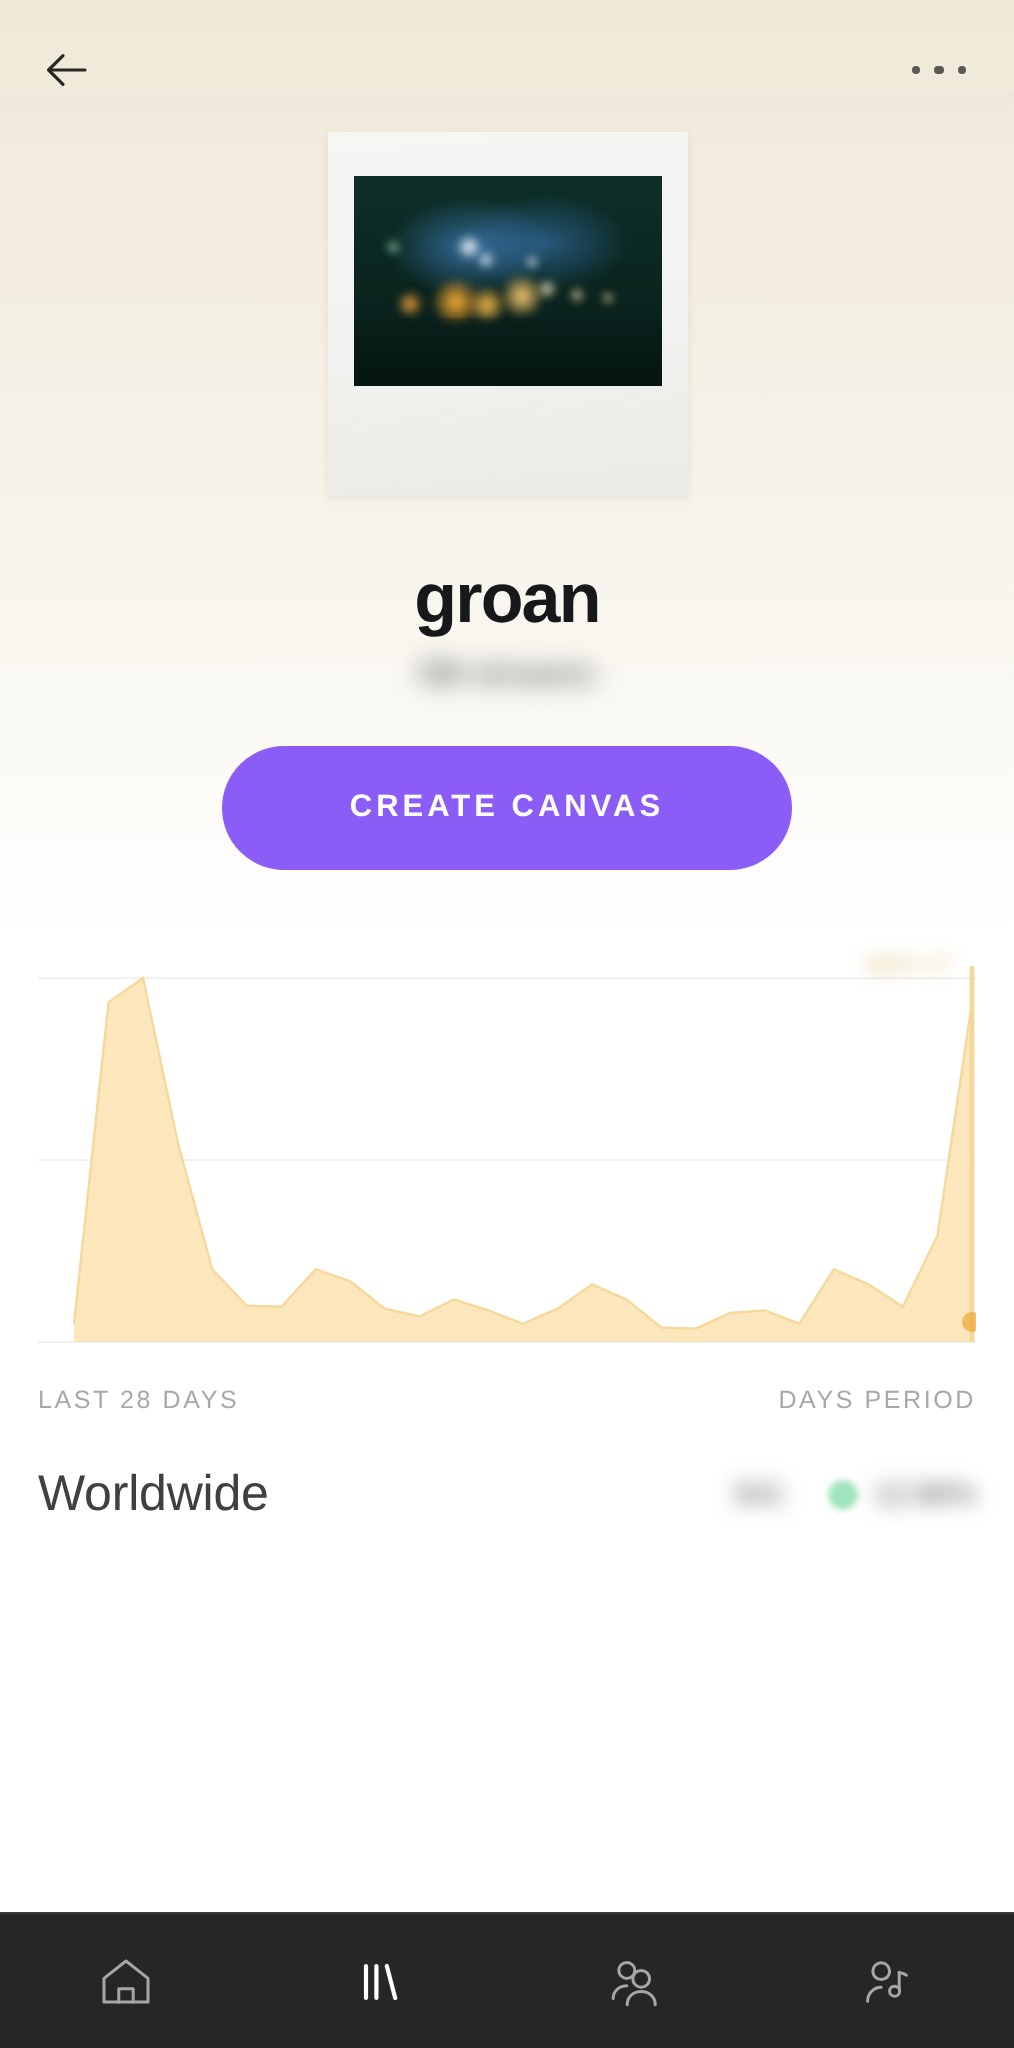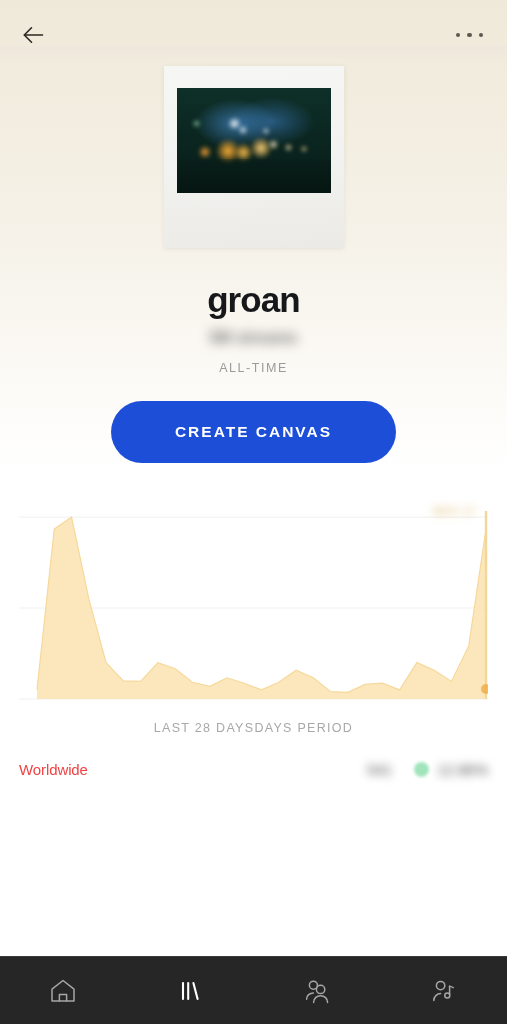--- a/index.html
+++ b/index.html
@@ -103,21 +103,21 @@
   }
   .all-time {
     margin-top:14px;
     font-size:12.5px; letter-spacing:1.55px; color:#9b9b9b; font-weight:400;
   }
 
   
   .cta-wrap { position:relative; z-index:2; display:flex; justify-content:center; margin-top:26px; }
   .cta {
     width:285px; height:62px; border-radius:32px;
-    background:#1d4ed8; color:#ffffff; border:none;
+    background:#8b5cf6; color:#ffffff; border:none;
     font-family:"Liberation Sans", sans-serif;
     font-size:15.5px; font-weight:700; letter-spacing:2.0px;
     cursor:pointer;
   }
 
   
   .section { position:relative; z-index:2; padding:0 19px; }
   .section-title {
     margin-top:72px;
     font-size:26px; font-weight:700; color:#16181a; letter-spacing:-.5px;
@@ -132,31 +132,31 @@
     filter:blur(4.2px); user-select:none;
   }
 
   .axis-row {
     display:flex; justify-content:space-between; align-items:baseline;
     margin-top:7px;
     font-size:12.5px; letter-spacing:1.2px; color:#9d9d9d;
   }
   .axis-row .mid { margin-right:38px; }
   .period-row {
-    display:flex; justify-content:center;
+    display:flex; justify-content:space-between;
     margin-top:16px;
     font-size:12.5px; letter-spacing:1.3px; color:#a8a8a8;
   }
 
   
   .ww-row {
     display:flex; align-items:center; justify-content:space-between;
     margin-top:26px; padding-bottom:6px;
   }
-  .ww-label { font-size:15px; color:#ef4444; letter-spacing:-.1px; }
+  .ww-label { font-size:25px; color:#404040; letter-spacing:-.1px; }
   .ww-right { display:flex; align-items:center; gap:22px; }
   .ww-value {
     font-size:15px; color:#4a4a4a; font-weight:500;
     filter:blur(5px); user-select:none;
   }
   .ww-delta { display:flex; align-items:center; gap:8px; }
   .delta-dot {
     width:15px; height:15px; border-radius:50%;
     background:#2fc46a; opacity:.45; filter:blur(1.6px);
   }
@@ -218,21 +218,20 @@
         <div class="glow g10"></div>
         <div class="glow g11"></div>
         <div class="ground"></div>
       </div>
     </div>
   </div>
 
   <div class="titleblock">
     <div class="track-title">groan</div>
     <div class="streams-count">5M streams</div>
-    <div class="all-time">ALL-TIME</div>
   </div>
 
   <div class="cta-wrap">
     <button class="cta">CREATE CANVAS</button>
   </div>
 
   <div class="section">
 
     <div class="chart-box">
       <svg id="chart-svg" viewBox="0 0 469 208" preserveAspectRatio="none">

